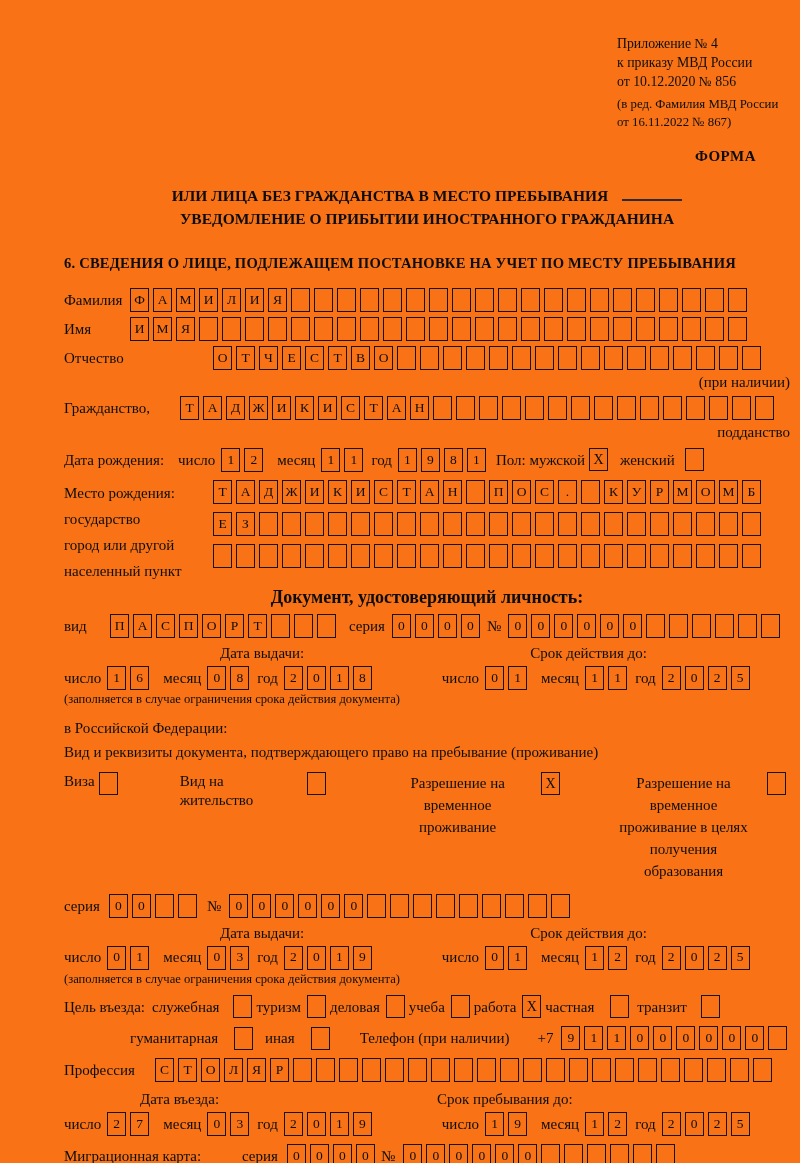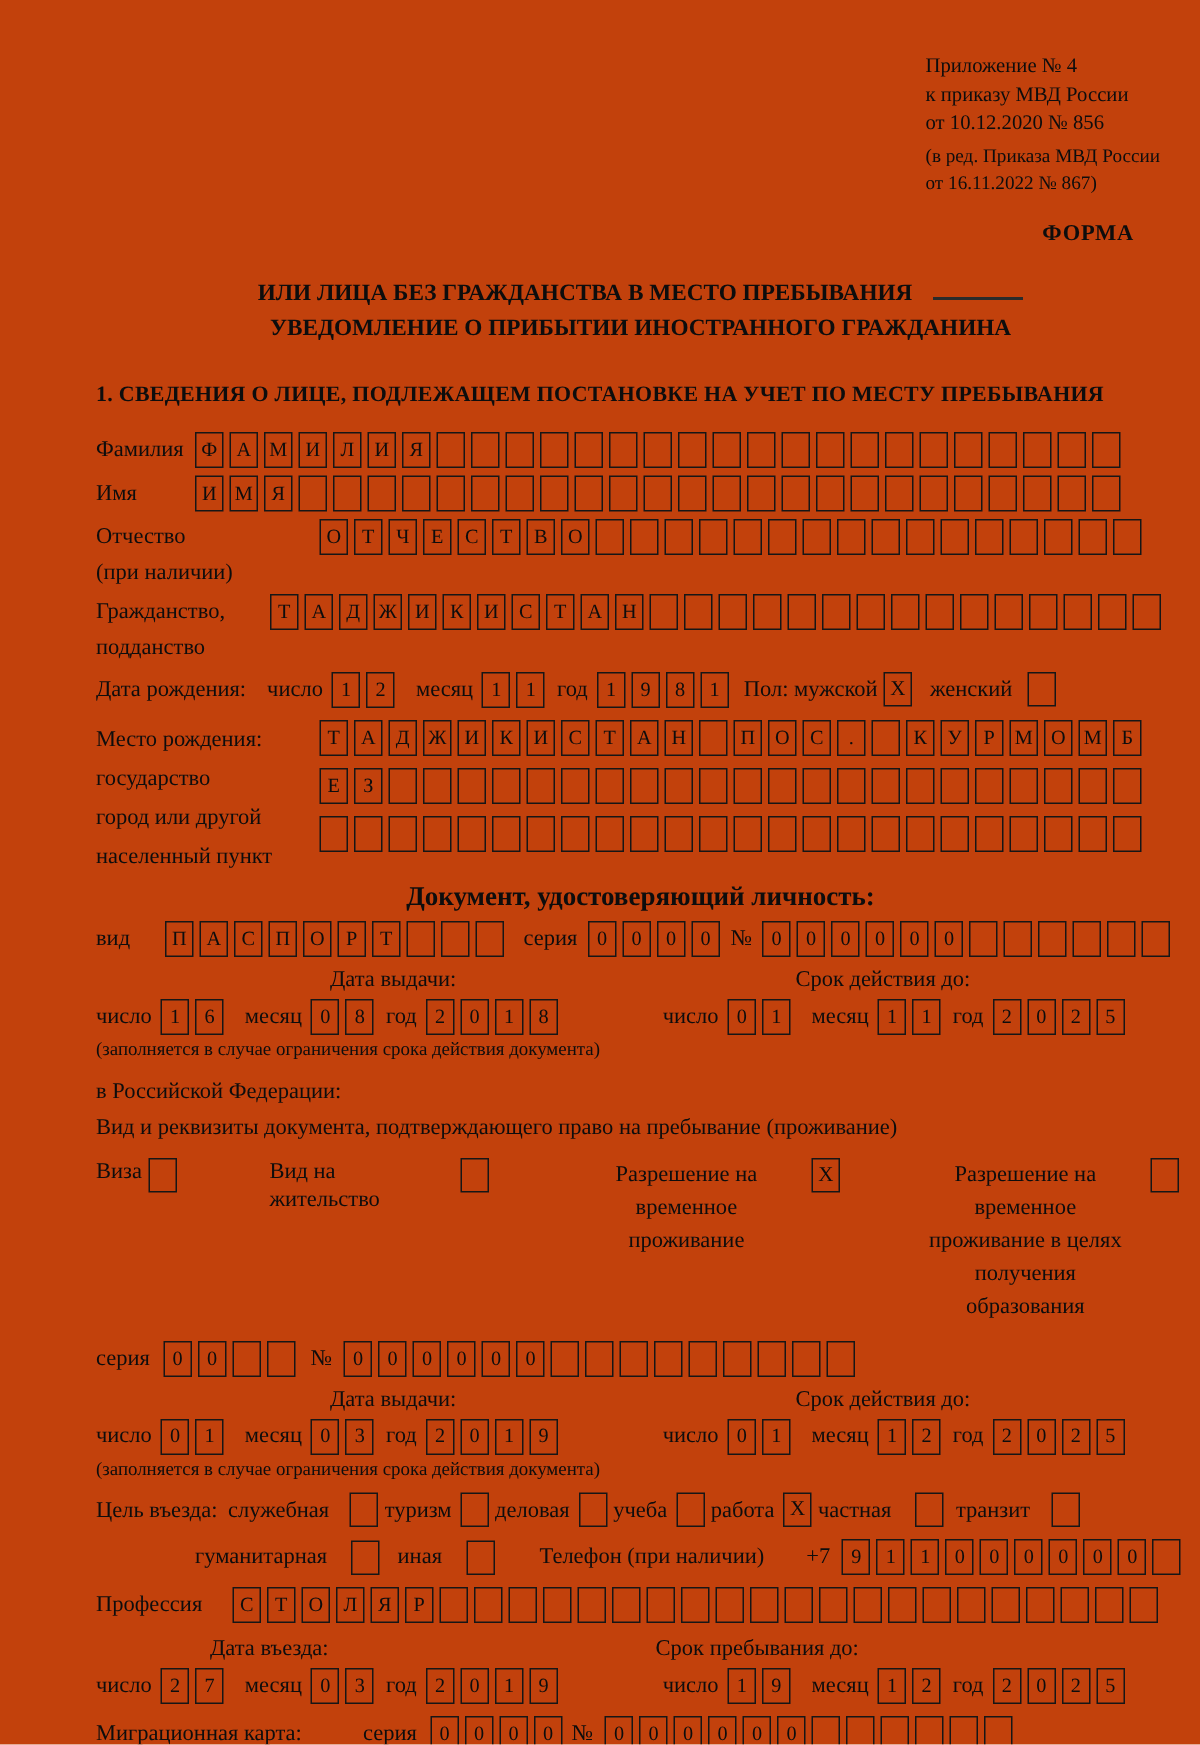--- a/index.html
+++ b/index.html
@@ -2,21 +2,21 @@
 <html lang="ru"><head>
 <meta charset="utf-8">
 <style>
   html,body{margin:0;padding:0;background:#fff;}
   .content{
     position:relative;
     width:800px;height:1163px;
     box-sizing:border-box;
     padding:34px 10px 0 64px;
     overflow:hidden;
-    background:#c2410c;
+    background:#f97316;
     color:#0d0d0d;
     font-family:"Liberation Serif","DejaVu Serif",serif;
     font-size:15px;
     line-height:1.25;
   }
   .hdr-block{margin-left:553px;}
   .hl{display:block;font-size:13.8px;line-height:19px;}
   .hl.small{font-size:12.8px;line-height:18px;}
   .hl.gap{margin-top:4px;}
   .forma{font-weight:bold;text-align:right;padding-right:34px;margin-top:16px;font-size:15px;letter-spacing:.5px;}
@@ -31,21 +31,21 @@
     width:19px;height:24px;border:1.6px solid #161616;margin-right:4px;
     align-items:center;justify-content:center;
     font-size:13.5px;font-family:"Liberation Serif","DejaVu Serif",serif;
   }
   .cbx{
     box-sizing:border-box;display:inline-flex;flex:0 0 auto;
     width:19px;height:23px;border:1.6px solid #161616;
     align-items:center;justify-content:center;
     font-size:14px;margin:0 4px;
   }
-  .subline{margin:0 0 4px 0;line-height:20px;}
+  .subline{margin:0 0 4px 0;line-height:20px;text-align:right;}
   .place{display:flex;align-items:flex-start;margin-top:4px;}
   .place-labels{flex:0 0 149px;line-height:26px;}
   .place-labels span{display:block;}
   .place-rows .bgrp{display:flex;margin-bottom:8px;}
   .doc-heading{font-weight:bold;text-align:center;font-size:18px;margin:2px 0 6px 0;}
   .dhdr{display:flex;margin-top:6px;margin-bottom:3px;}
   .drow{display:flex;align-items:center;margin-bottom:2px;}
   .dg{display:flex;align-items:center;}
   .dlbl{margin-right:6px;text-align:center;}
   .mlbl{margin-left:10px;margin-right:6px;}
@@ -63,34 +63,34 @@
 </style>
 </head>
 <body>
 
 <div class="content">
 
   <div class="hdr-block">
     <span class="hl">Приложение № 4</span>
     <span class="hl">к приказу МВД России</span>
     <span class="hl">от 10.12.2020 № 856</span>
-    <span class="hl small gap">(в ред. Приказа МВД России</span>
+    <span class="hl small gap">(в ред. Фамилия МВД России</span>
     <span class="hl small">от 16.11.2022 № 867)</span>
   </div>
 
   <div class="forma">ФОРМА</div>
 
   <div class="title">
     <div>
       <span>ИЛИ ЛИЦА БЕЗ ГРАЖДАНСТВА В МЕСТО ПРЕБЫВАНИЯ</span><span class="blankline"></span>
     </div>
     <div>УВЕДОМЛЕНИЕ О ПРИБЫТИИ ИНОСТРАННОГО ГРАЖДАНИНА</div>
   </div>
 
-  <div class="sec-heading">1. СВЕДЕНИЯ О ЛИЦЕ, ПОДЛЕЖАЩЕМ ПОСТАНОВКЕ НА УЧЕТ ПО МЕСТУ ПРЕБЫВАНИЯ</div>
+  <div class="sec-heading">6. СВЕДЕНИЯ О ЛИЦЕ, ПОДЛЕЖАЩЕМ ПОСТАНОВКЕ НА УЧЕТ ПО МЕСТУ ПРЕБЫВАНИЯ</div>
 
   <div class="row">
     <span class="lbl" style="width:66px">Фамилия</span>
     <span class="bgrp">
         <span class="box">Ф</span>
         <span class="box">А</span>
         <span class="box">М</span>
         <span class="box">И</span>
         <span class="box">Л</span>
         <span class="box">И</span>

